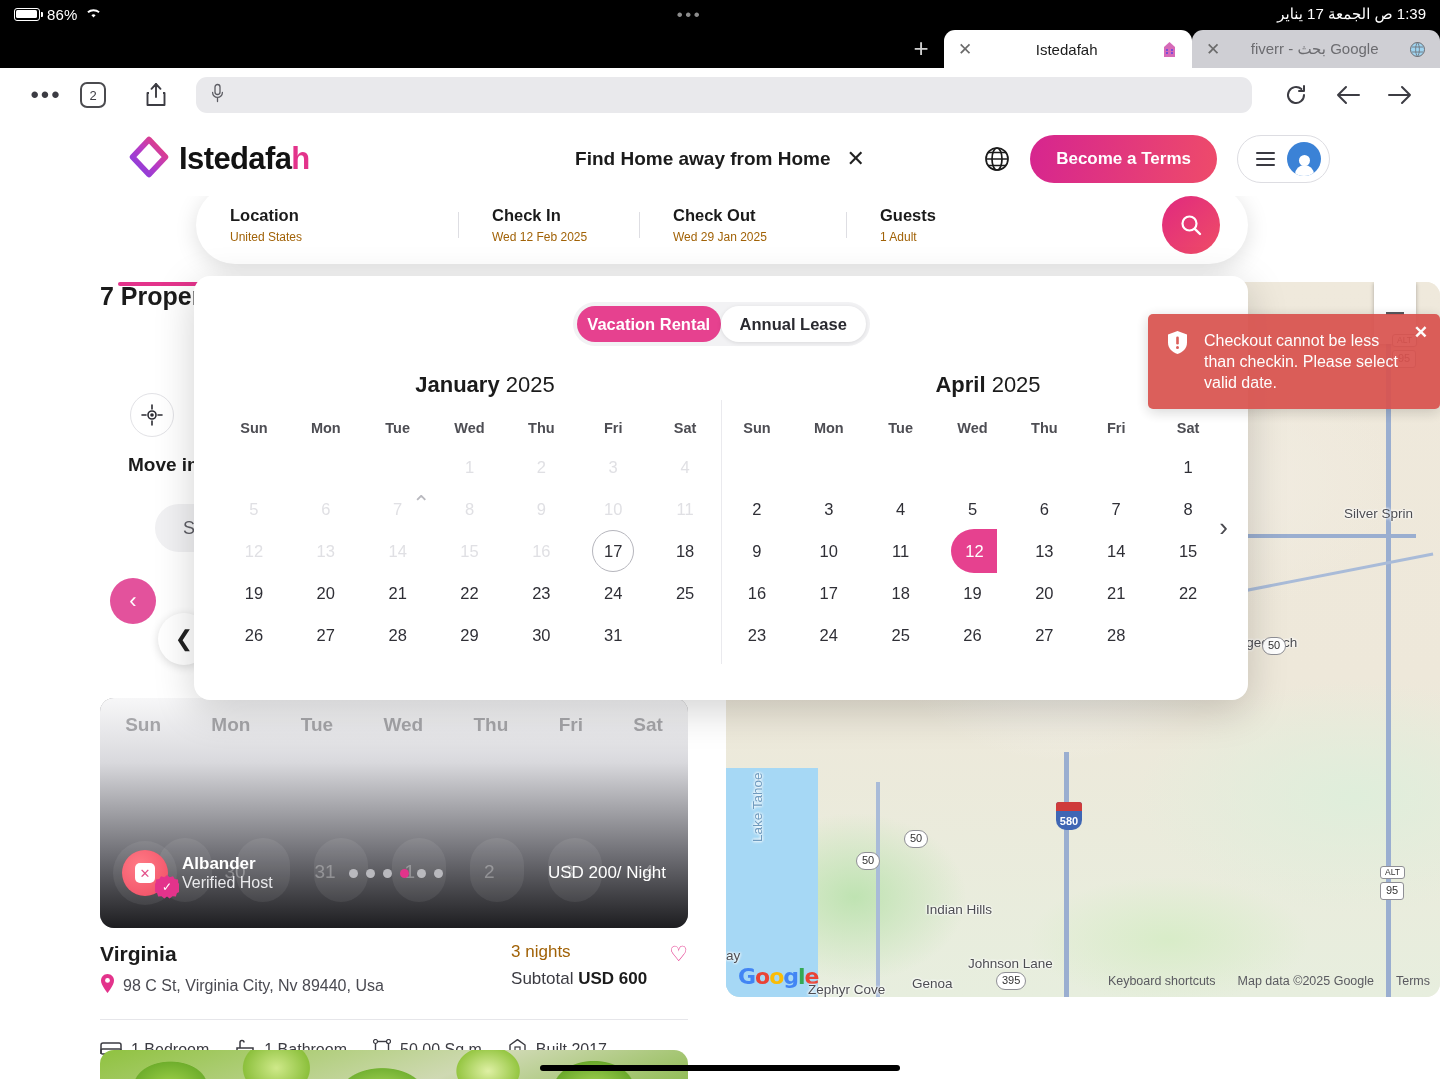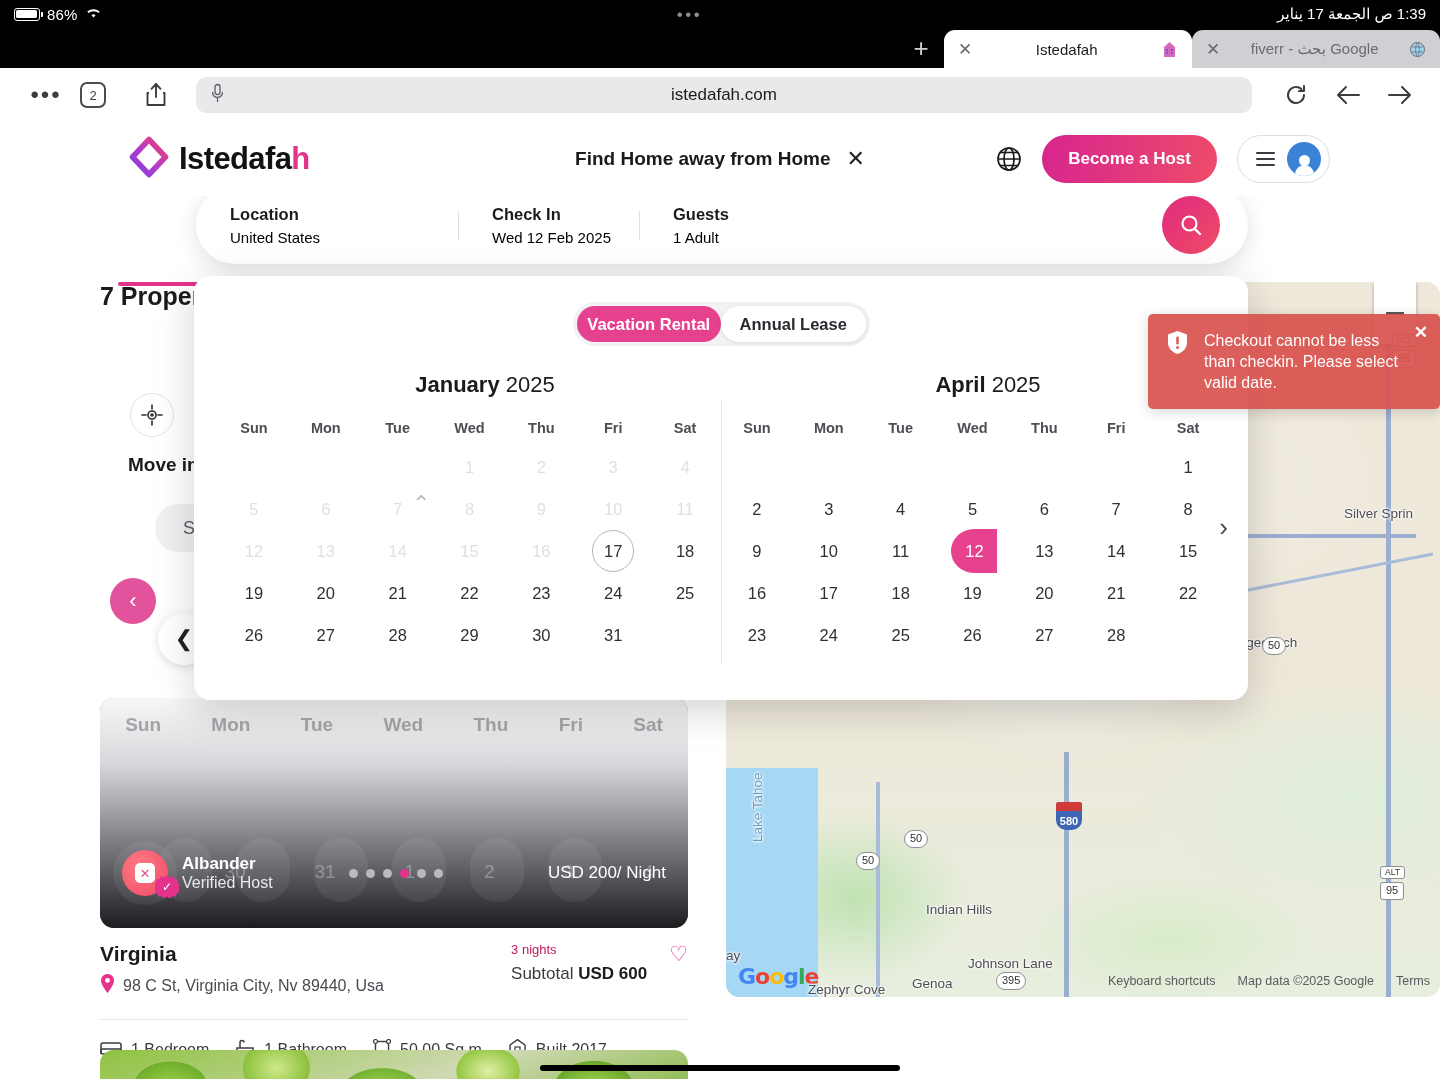--- a/index.html
+++ b/index.html
@@ -124,21 +124,21 @@
   .search-pill {
     position: absolute; top: 64px; left: 196px; width: 1052px; height: 78px;
     background: #fff; border-radius: 42px; box-shadow: 0 5px 22px rgba(0,0,0,.13);
     display: flex; align-items: center; z-index: 25;
   }
   .sp-field { padding: 0 34px; display: flex; flex-direction: column; gap: 5px; position: relative; }
   .sp-field + .sp-field::before {
     content: ""; position: absolute; left: 0; top: 6px; bottom: 6px; width: 1px; background: #dedee3;
   }
   .sp-label { font-size: 16.5px; font-weight: 700; color: #1b1b1b; }
-  .sp-value { font-size: 15px; color: #000000; white-space: nowrap; }
+  .sp-value { font-size: 12px; color: #a16207; white-space: nowrap; }
   .sp-loc { width: 262px; }
   .sp-in { width: 181px; }
   .sp-out { width: 207px; }
   .sp-guests { width: 190px; }
   .search-circle {
     position: absolute; right: 28px; width: 58px; height: 58px; border-radius: 50%;
     background: linear-gradient(135deg,#e0297f,#ef4d66); cursor: pointer;
     display: flex; align-items: center; justify-content: center;
   }
 
@@ -212,21 +212,21 @@
   .dot { width: 9px; height: 9px; border-radius: 50%; background: #b9b9be; }
   .dot.active { background: #e3338b; }
   .price-tag { margin-left: auto; font-size: 17px; color: #fff; }
 
   
   .detail-wrap { position: absolute; top: 820px; left: 100px; width: 588px; }
   .det-row1 { display: flex; justify-content: space-between; align-items: flex-start; }
   .det-title { font-size: 21px; font-weight: 700; color: #1b1b1b; }
   .det-addr { display: flex; align-items: center; gap: 8px; margin-top: 8px; font-size: 16px; color: #4a4a51; }
   .det-right { text-align: left; display:flex; gap: 22px; }
-  .det-nights { font-size: 13px; color: #be185d; }
+  .det-nights { font-size: 17px; color: #a16207; }
   .det-sub { font-size: 17px; color: #3b3b42; margin-top: 7px; }
   .det-sub b { color: #1b1b1b; font-weight: 700; }
   .heart { color: #e3338b; font-size: 21px; cursor: pointer; }
   .det-divider { height: 1px; background: #e6e6ea; margin: 22px 0 18px; }
   .det-feats { display: flex; align-items: center; gap: 26px; font-size: 16px; color: #3b3b42; }
   .feat { display: flex; align-items: center; gap: 9px; }
 
   
   .leaf-img {
     position: absolute; top: 928px; left: 100px; width: 588px; height: 60px;
@@ -418,21 +418,20 @@
         <path d="M4 11H2.5v12h17V11H18" stroke="#3c3c43" stroke-width="1.9" fill="none" stroke-linejoin="round"></path>
       </svg>
   </div>
   <div class="addressfield">
     <span>
       <svg width="15" height="21" viewBox="0 0 15 21">
           <rect x="5" y="1.5" width="5" height="10" rx="2.5" stroke="#5c5c63" fill="none" stroke-width="1.3"></rect>
           <path d="M2.6 9.5a4.9 4.9 0 009.8 0M7.5 14.4v4.2" stroke="#5c5c63" fill="none" stroke-width="1.3" stroke-linecap="round"></path>
         </svg>
     </span>
-    <span class="addr-text">istedafah.com</span>
   </div>
   <div class="nav-icons">
     <div>
       <svg width="24" height="24" viewBox="0 0 24 24">
           <path d="M20 12a8 8 0 11-2.6-5.9" stroke="#3c3c43" stroke-width="2" fill="none" stroke-linecap="round"></path>
           <path d="M20 3v5h-5" stroke="#3c3c43" stroke-width="2" fill="none" stroke-linecap="round" stroke-linejoin="round"></path>
         </svg>
     </div>
     <div>
       <svg width="26" height="22" viewBox="0 0 26 22">
@@ -657,21 +656,21 @@
     </div>
 
     <div class="hdr-right">
       <span class="globe-btn">
         <svg width="26" height="26" viewBox="0 0 26 26">
             <circle cx="13" cy="13" r="11" stroke="#1b1b1b" stroke-width="1.7" fill="none"></circle>
             <ellipse cx="13" cy="13" rx="5" ry="11" stroke="#1b1b1b" stroke-width="1.7" fill="none"></ellipse>
             <path d="M2.3 13h21.4M4 6.5h18M4 19.5h18" stroke="#1b1b1b" stroke-width="1.7" fill="none"></path>
           </svg>
       </span>
-      <button class="host-btn">Become a Host</button>
+      <button class="host-btn">Become a Terms</button>
       <div class="user-pill">
         <span class="burger">
             <i></i>
             <i></i>
             <i></i>
           </span>
         <span class="avatar-blue">
           <span style="display:flex;flex-direction:column;align-items:center;">
             <span class="head"></span>
               <span class="body"></span>
@@ -682,20 +681,24 @@
   </div>
 
   <div class="search-pill">
     <div class="sp-field sp-loc">
       <span class="sp-label">Location</span>
       <span class="sp-value">United States</span>
     </div>
     <div class="sp-field sp-in">
       <span class="sp-label">Check In</span>
       <span class="sp-value">Wed 12 Feb 2025</span>
+    </div>
+    <div class="sp-field sp-out">
+      <span class="sp-label">Check Out</span>
+      <span class="sp-value">Wed 29 Jan 2025</span>
     </div>
     <div class="sp-field sp-guests">
       <span class="sp-label">Guests</span>
       <span class="sp-value">1 Adult</span>
     </div>
     <div class="search-circle">
       <svg width="24" height="24" viewBox="0 0 24 24">
           <circle cx="10.5" cy="10.5" r="7" stroke="#fff" stroke-width="2.2" fill="none"></circle>
           <path d="M15.8 15.8L21 21" stroke="#fff" stroke-width="2.4" stroke-linecap="round"></path>
         </svg>

